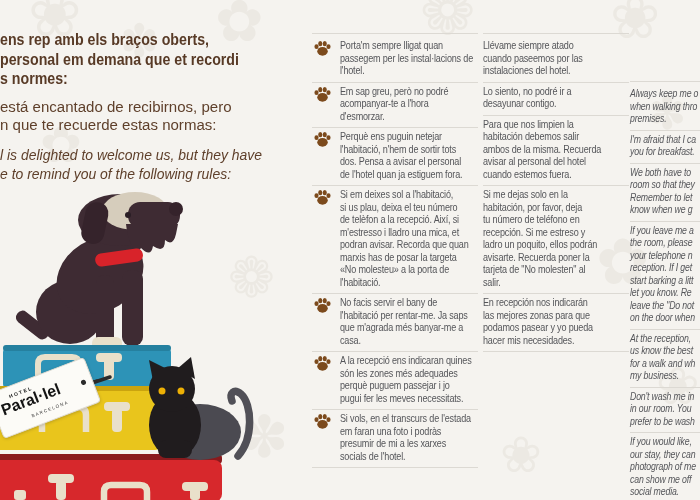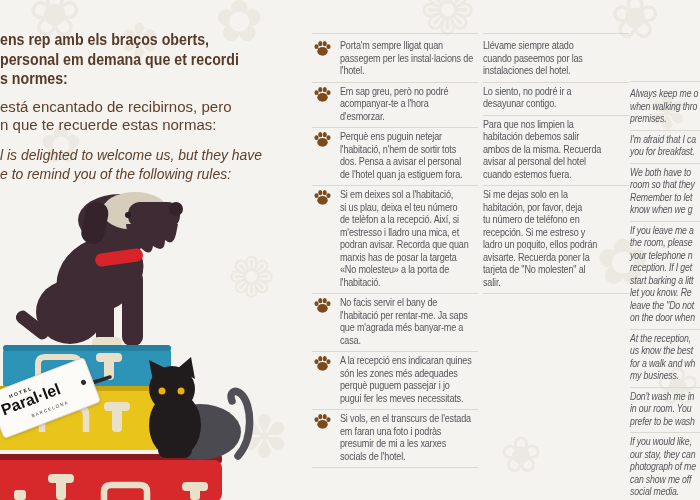--- a/index.html
+++ b/index.html
@@ -282,20 +282,26 @@
     <div class="rule-item">
         <div class="rule-text">Si me dejas solo en la
 habitación, por favor, deja
 tu número de teléfono en
 recepción. Si me estreso y
 ladro un poquito, ellos podrán
 avisarte. Recuerda poner la
 tarjeta de "No molesten" al
 salir.</div>
       </div>
+    <div class="rule-item">
+        <div class="rule-text">En recepción nos indicarán
+las mejores zonas para que
+podamos pasear y yo pueda
+hacer mis necesidades.</div>
+      </div>
   </div>
 
   <div class="col col-en">
     <div class="rule-item">
         <div class="rule-text">Always keep me o
 when walking thro
 premises.</div>
       </div>
     <div class="rule-item">
         <div class="rule-text">I'm afraid that I ca

